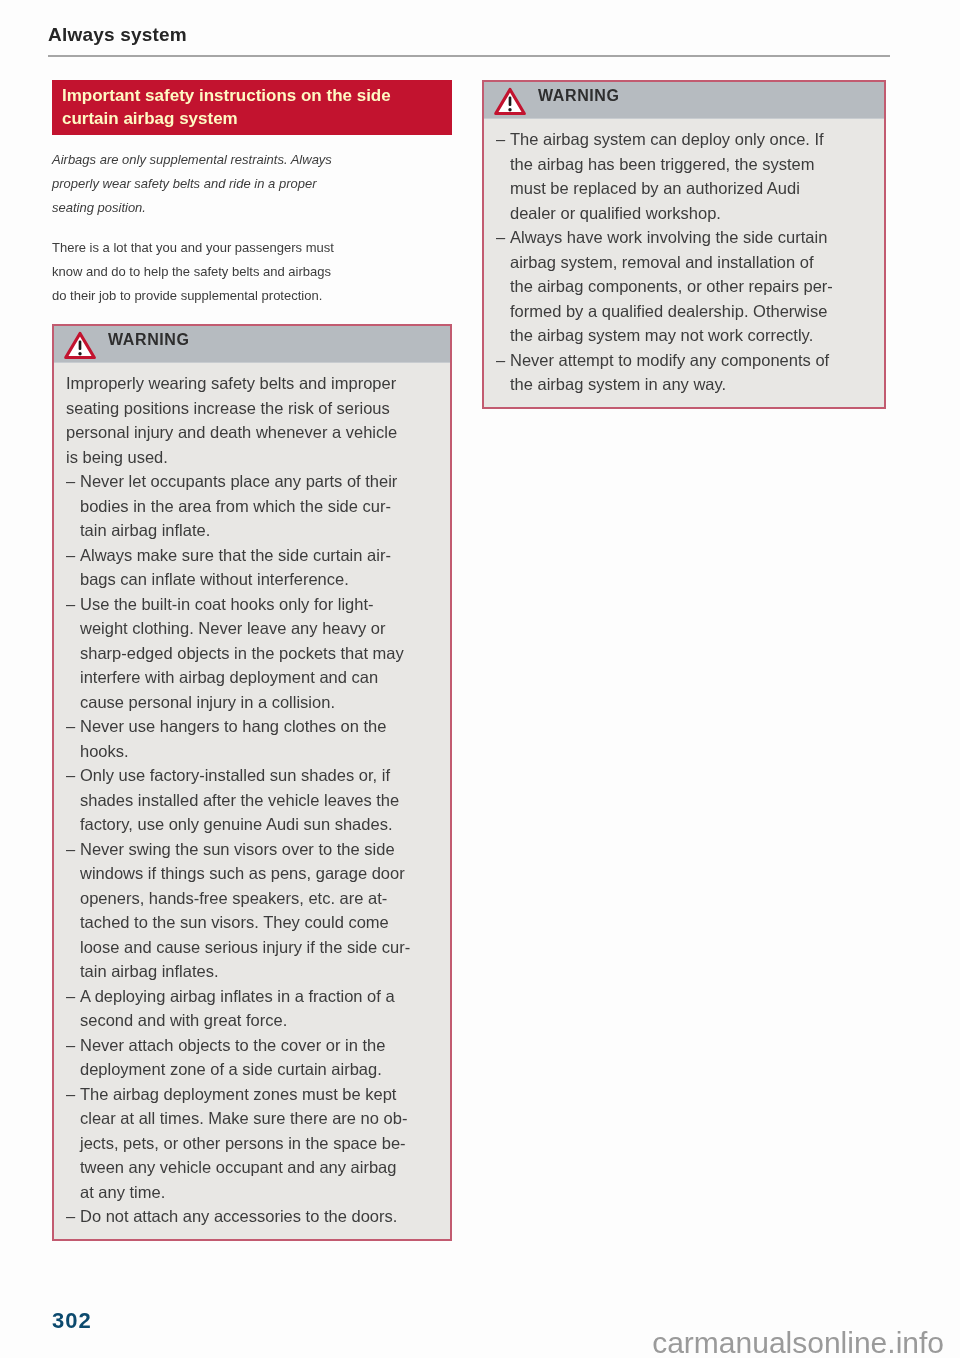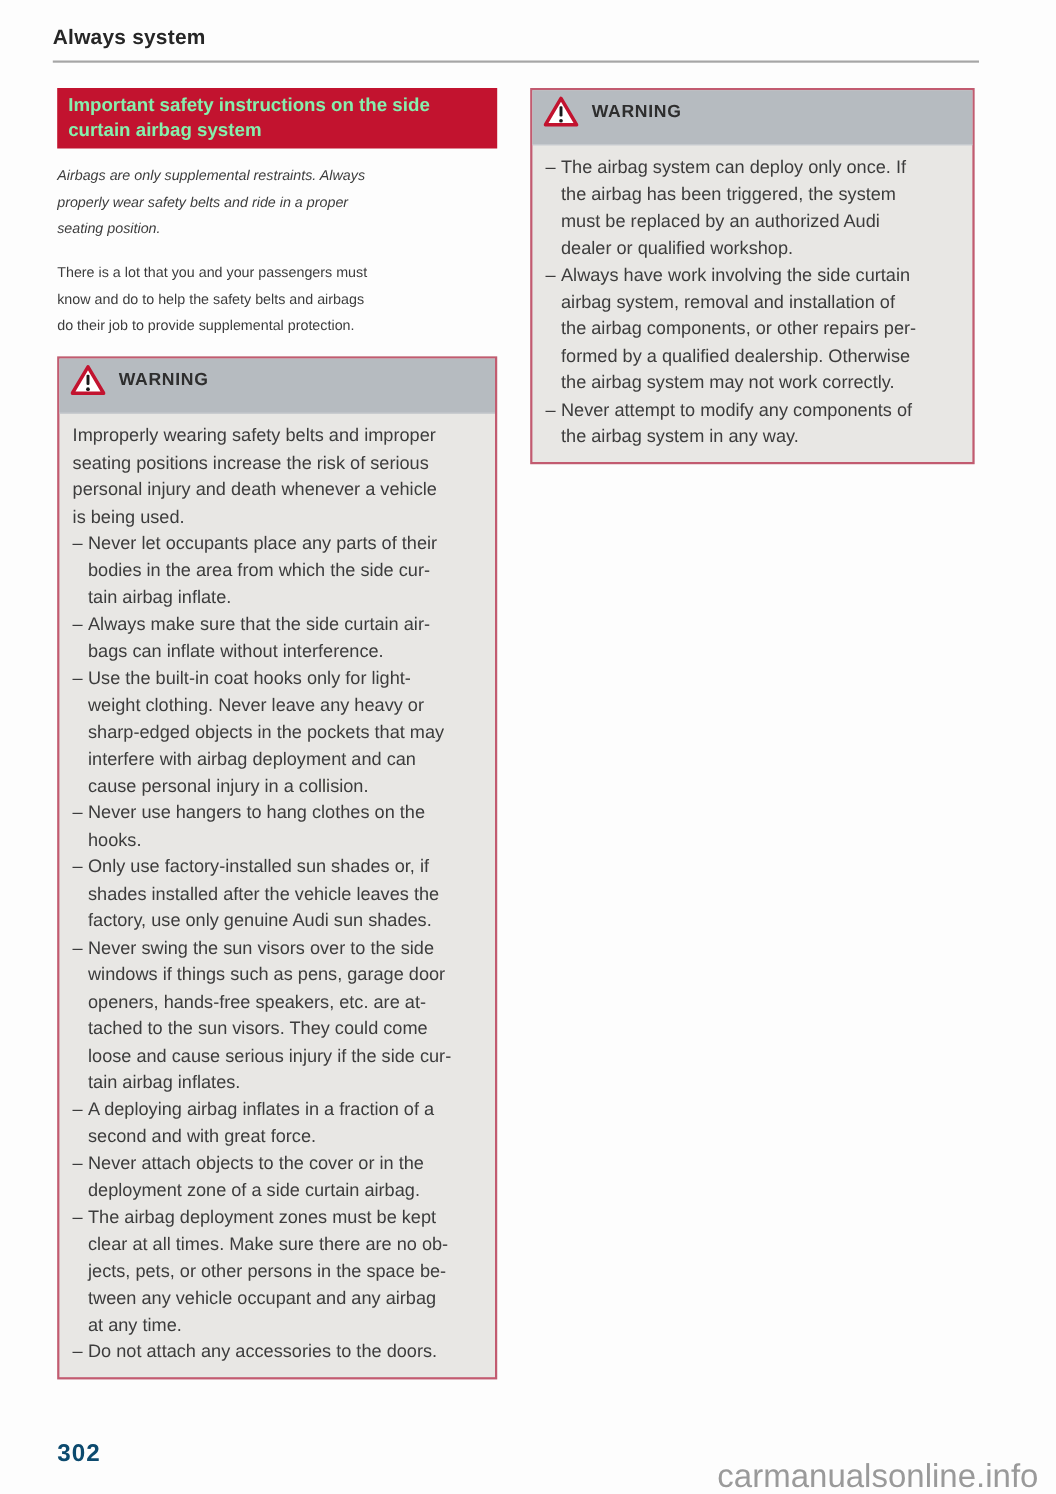--- a/index.html
+++ b/index.html
@@ -29,21 +29,21 @@
   }
 
   
   .columns { display: flex; gap: 30px; margin-top: 23px; }
   .col-left  { width: 400px; flex: 0 0 400px; }
   .col-right { width: 404px; flex: 0 0 404px; }
 
   
   .red-banner {
     background: #c2132f;
-    color: #86efac;
+    color: #fef9c3;
     font-weight: bold;
     font-size: 17px;
     line-height: 23px;
     padding: 4px 10px 5px 10px;
     width: 380px;
   }
 
   
   .para {
     font-size: 13px;
@@ -57,22 +57,21 @@
 
   
   .warnbox {
     border: 2px solid #c25b70;
     background: #e8e7e4;
     margin-top: 16px;
   }
   .warnbox-header {
     background: #b6bbc0;
     display: flex;
-    align-items: center;
-    padding: 5px 10px 15px 10px;
+    padding: 5px 10px 2px 10px;
     border-bottom: 1px solid #c8ccd0;
   }
   .warn-icon { display: inline-flex; margin-right: 12px; }
   .warn-title {
     font-size: 16px;
     font-weight: bold;
     color: #2e2e2e;
     letter-spacing: 0.6px;
   }
   .warnbox-body { padding: 8px 8px 10px 12px; font-size: 16.5px; line-height: 24.5px; }

